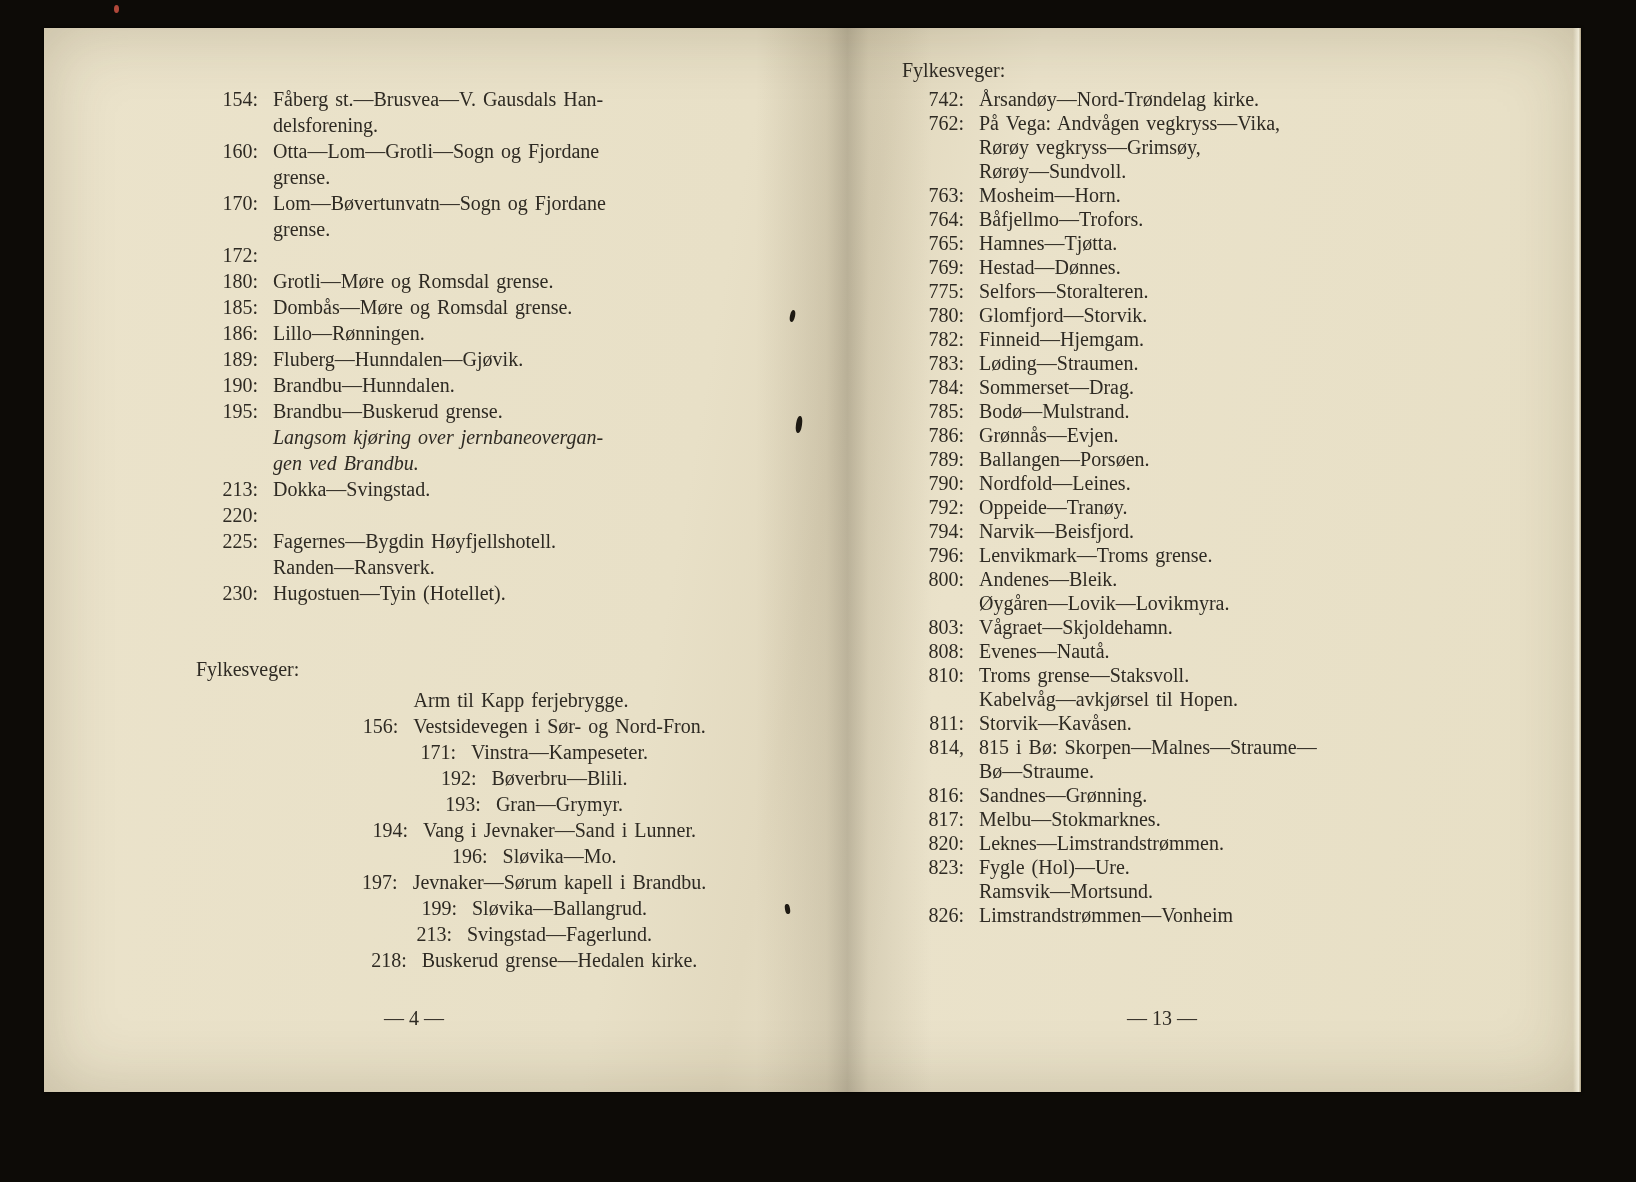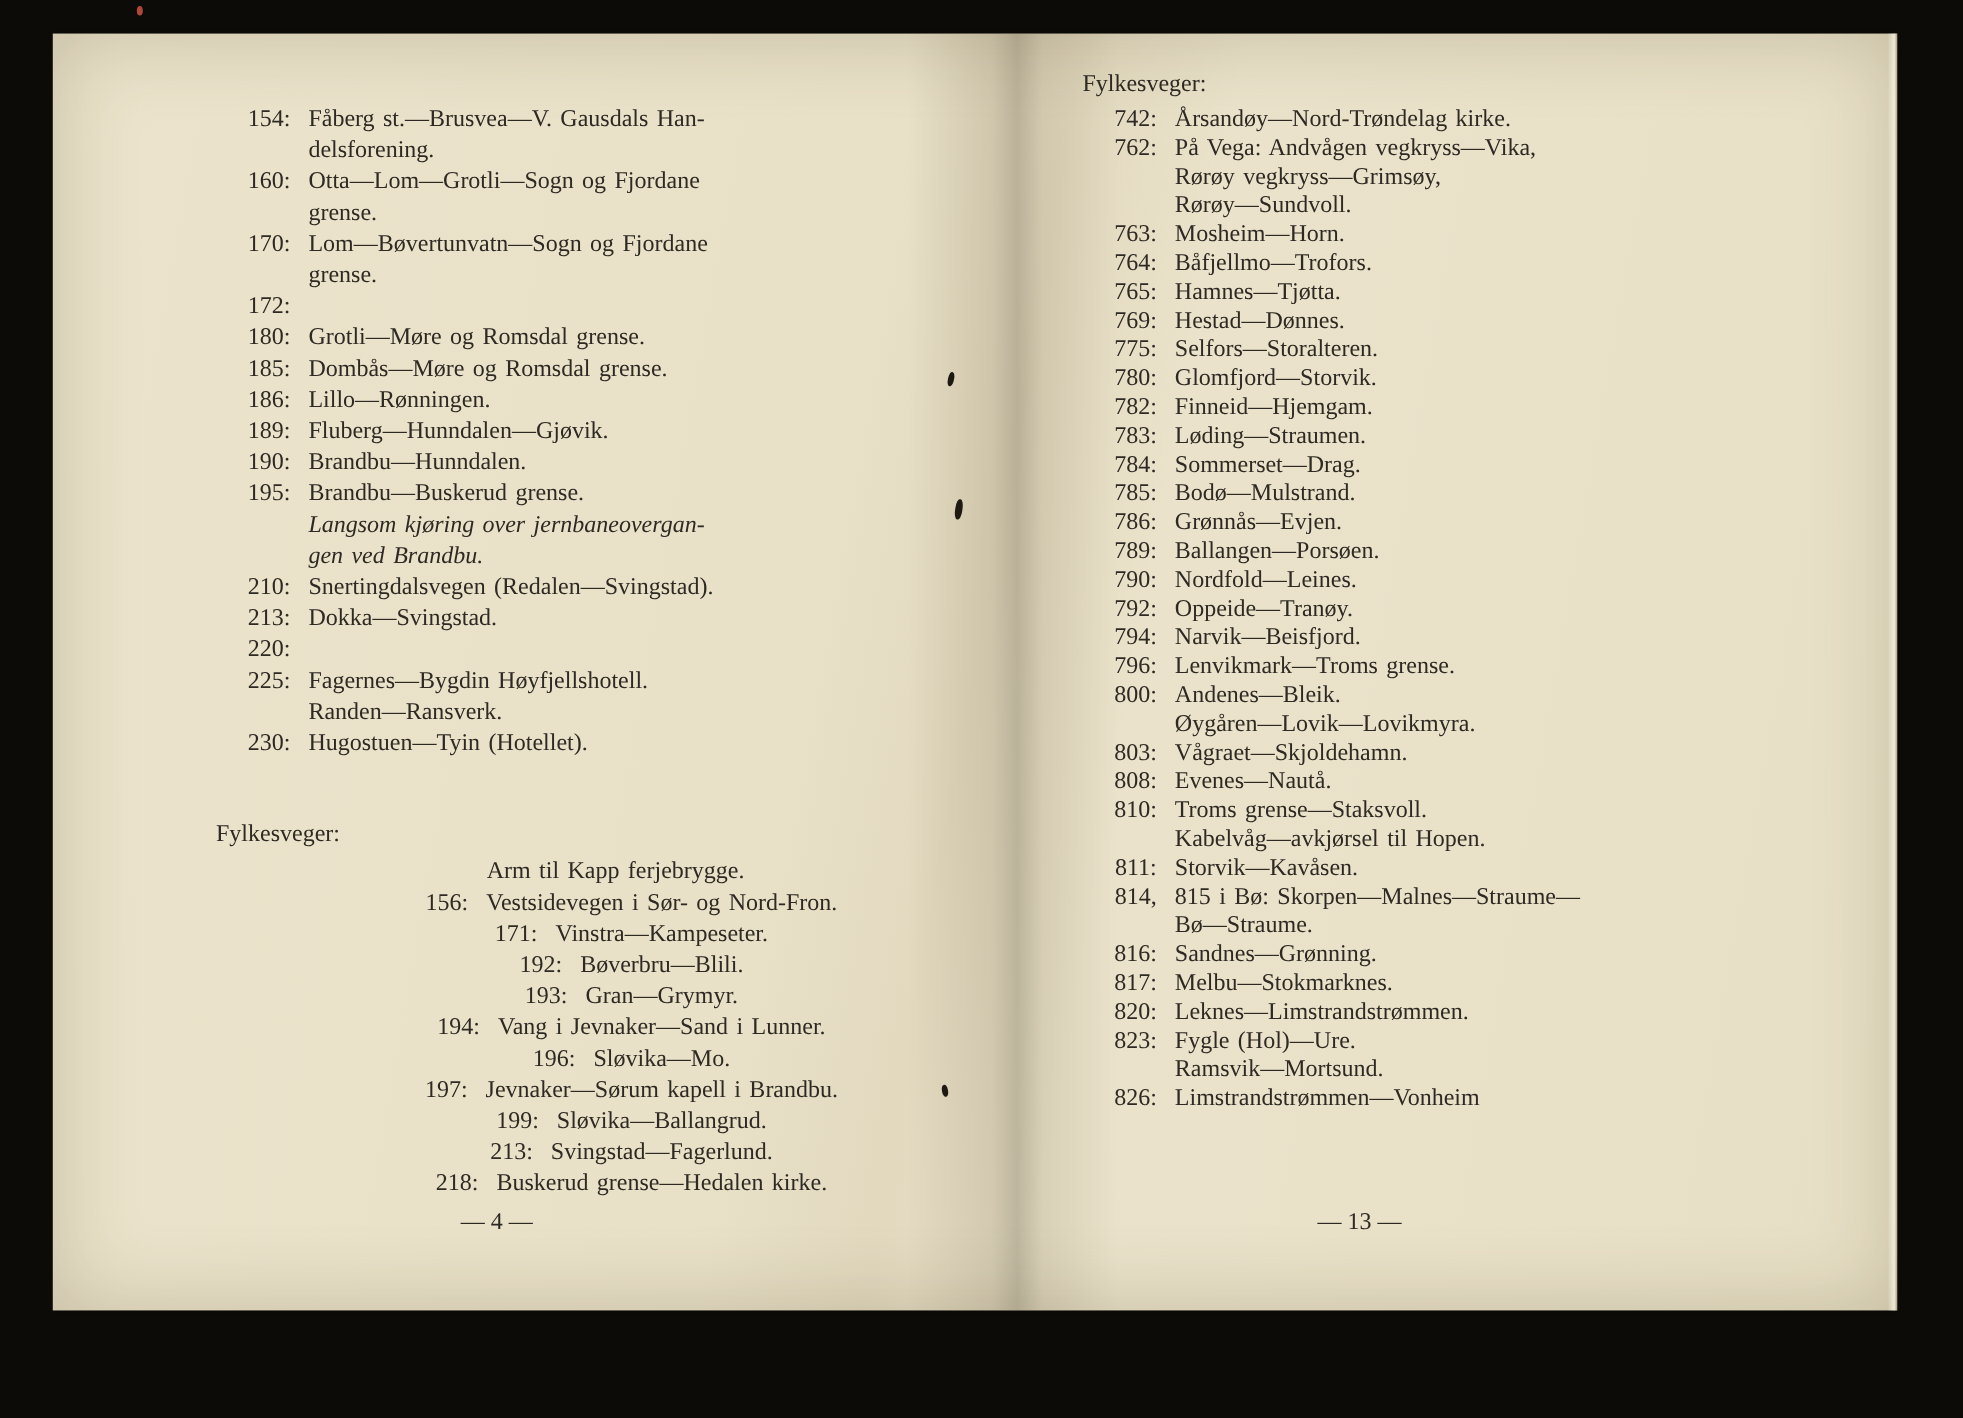--- a/index.html
+++ b/index.html
@@ -25,35 +25,35 @@
       rgba(60,45,15,0) 0%, rgba(60,45,15,0.12) 40%,
       rgba(40,30,10,0.22) 52%, rgba(60,45,15,0.10) 64%, rgba(60,45,15,0) 100%);
     pointer-events:none; z-index:3;
   }
   .edge-right {
     position:absolute; right:0; top:0; width:8px; height:100%;
     background:linear-gradient(to right, rgba(0,0,0,0), rgba(255,252,238,0.65) 70%, rgba(120,100,60,0.4));
     z-index:4;
   }
   .page { position:relative; height:100%; }
-  .page-left  { width:762px; }
+  .page-left  { width:762px;padding-left:16px; }
   .page-right { flex:1; }
   .inner { word-spacing:2px; }
   .inner-left  { padding:58px 26px 0 136px; font-size:20px; line-height:26px; }
   .inner-right { padding:30px 18px 0 96px;  font-size:20px; line-height:24px; }
   .heading { margin-bottom:5px; }
   .inner-left .section + .section { margin-top:50px; }
   .entry { display:flex; }
   .num { flex:0 0 62px; width:62px; text-align:right; }
   .txt { margin-left:15px; }
   .entry.italic { font-style:italic; }
   .section.indented .entry { margin-left:66px;justify-content:center; }
   .pageno { position:absolute; bottom:62px; font-size:20px; text-align:center; }
   .pageno-left  { left:110px; width:520px; }
-  .pageno-right { left:27px;  width:600px;margin-top:37px; }
+  .pageno-right { left:56px;  width:600px;margin-top:37px; }
   .speck { position:absolute; background:#1e1a13; border-radius:45%; z-index:5; }
   .speck-1 { left:746px; top:282px; width:5px;  height:12px; transform:rotate(12deg); }
   .speck-2 { left:752px; top:388px; width:6px;  height:17px; transform:rotate(8deg); }
   .speck-3 { left:741px; top:876px; width:5px;  height:10px; transform:rotate(-10deg); }
   .red-speck { position:absolute; left:114px; top:5px; width:5px; height:8px; background:#b0483a; border-radius:50%; }
 </style>
 </head>
 <body>
 
 <div class="red-speck"></div>
@@ -124,26 +124,20 @@
             </div>
           </div>
           <div class="entry italic">
             <div class="num"></div>
             <div class="txt">
               <div class="line">Langsom kjøring over jernbaneovergan-</div>
               <div class="line">gen ved Brandbu.</div>
             </div>
           </div>
           <div class="entry">
-            <div class="num">210:</div>
-            <div class="txt">
-              <div class="line">Snertingdalsvegen (Redalen—Svingstad).</div>
-            </div>
-          </div>
-          <div class="entry">
             <div class="num">213:</div>
             <div class="txt">
               <div class="line">Dokka—Svingstad.</div>
             </div>
           </div>
           <div class="entry">
             <div class="num">220:</div>
           </div>
           <div class="entry">
             <div class="num">225:</div>

